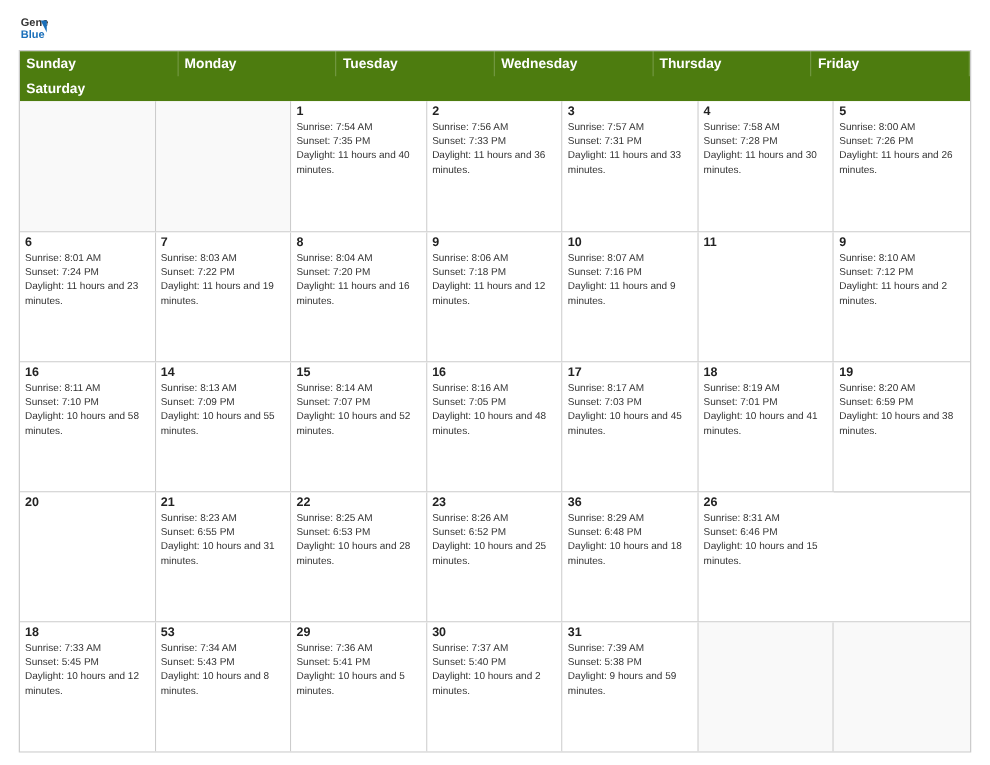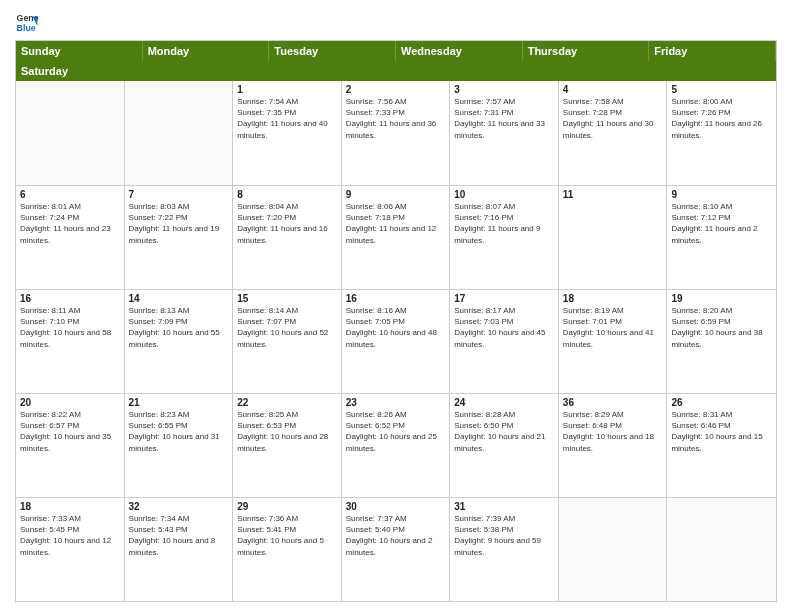--- a/index.html
+++ b/index.html
@@ -210,54 +210,49 @@
             <div class="cell-info">Sunrise: 8:19 AM<br>Sunset: 7:01 PM<br>Daylight: 10 hours and 41 minutes.</div>
           </div>
           <div class="cal-cell">
             <div class="cell-day">19</div>
             <div class="cell-info">Sunrise: 8:20 AM<br>Sunset: 6:59 PM<br>Daylight: 10 hours and 38 minutes.</div>
           </div>
         </div>
         <div class="cal-row">
           <div class="cal-cell">
             <div class="cell-day">20</div>
-            <div class="cell-info">Sunrise: 8:22 AM<br>Sunset: 6:57 PM<br>Daylight: 10 hours and 35 minutes.</div>
           </div>
           <div class="cal-cell">
             <div class="cell-day">21</div>
             <div class="cell-info">Sunrise: 8:23 AM<br>Sunset: 6:55 PM<br>Daylight: 10 hours and 31 minutes.</div>
           </div>
           <div class="cal-cell">
             <div class="cell-day">22</div>
             <div class="cell-info">Sunrise: 8:25 AM<br>Sunset: 6:53 PM<br>Daylight: 10 hours and 28 minutes.</div>
           </div>
           <div class="cal-cell">
             <div class="cell-day">23</div>
             <div class="cell-info">Sunrise: 8:26 AM<br>Sunset: 6:52 PM<br>Daylight: 10 hours and 25 minutes.</div>
           </div>
           <div class="cal-cell">
-            <div class="cell-day">24</div>
-            <div class="cell-info">Sunrise: 8:28 AM<br>Sunset: 6:50 PM<br>Daylight: 10 hours and 21 minutes.</div>
-          </div>
-          <div class="cal-cell">
             <div class="cell-day">36</div>
             <div class="cell-info">Sunrise: 8:29 AM<br>Sunset: 6:48 PM<br>Daylight: 10 hours and 18 minutes.</div>
           </div>
           <div class="cal-cell">
             <div class="cell-day">26</div>
             <div class="cell-info">Sunrise: 8:31 AM<br>Sunset: 6:46 PM<br>Daylight: 10 hours and 15 minutes.</div>
           </div>
         </div>
         <div class="cal-row">
           <div class="cal-cell">
             <div class="cell-day">18</div>
             <div class="cell-info">Sunrise: 7:33 AM<br>Sunset: 5:45 PM<br>Daylight: 10 hours and 12 minutes.</div>
           </div>
           <div class="cal-cell">
-            <div class="cell-day">32</div>
+            <div class="cell-day">53</div>
             <div class="cell-info">Sunrise: 7:34 AM<br>Sunset: 5:43 PM<br>Daylight: 10 hours and 8 minutes.</div>
           </div>
           <div class="cal-cell">
             <div class="cell-day">29</div>
             <div class="cell-info">Sunrise: 7:36 AM<br>Sunset: 5:41 PM<br>Daylight: 10 hours and 5 minutes.</div>
           </div>
           <div class="cal-cell">
             <div class="cell-day">30</div>
             <div class="cell-info">Sunrise: 7:37 AM<br>Sunset: 5:40 PM<br>Daylight: 10 hours and 2 minutes.</div>
           </div>

